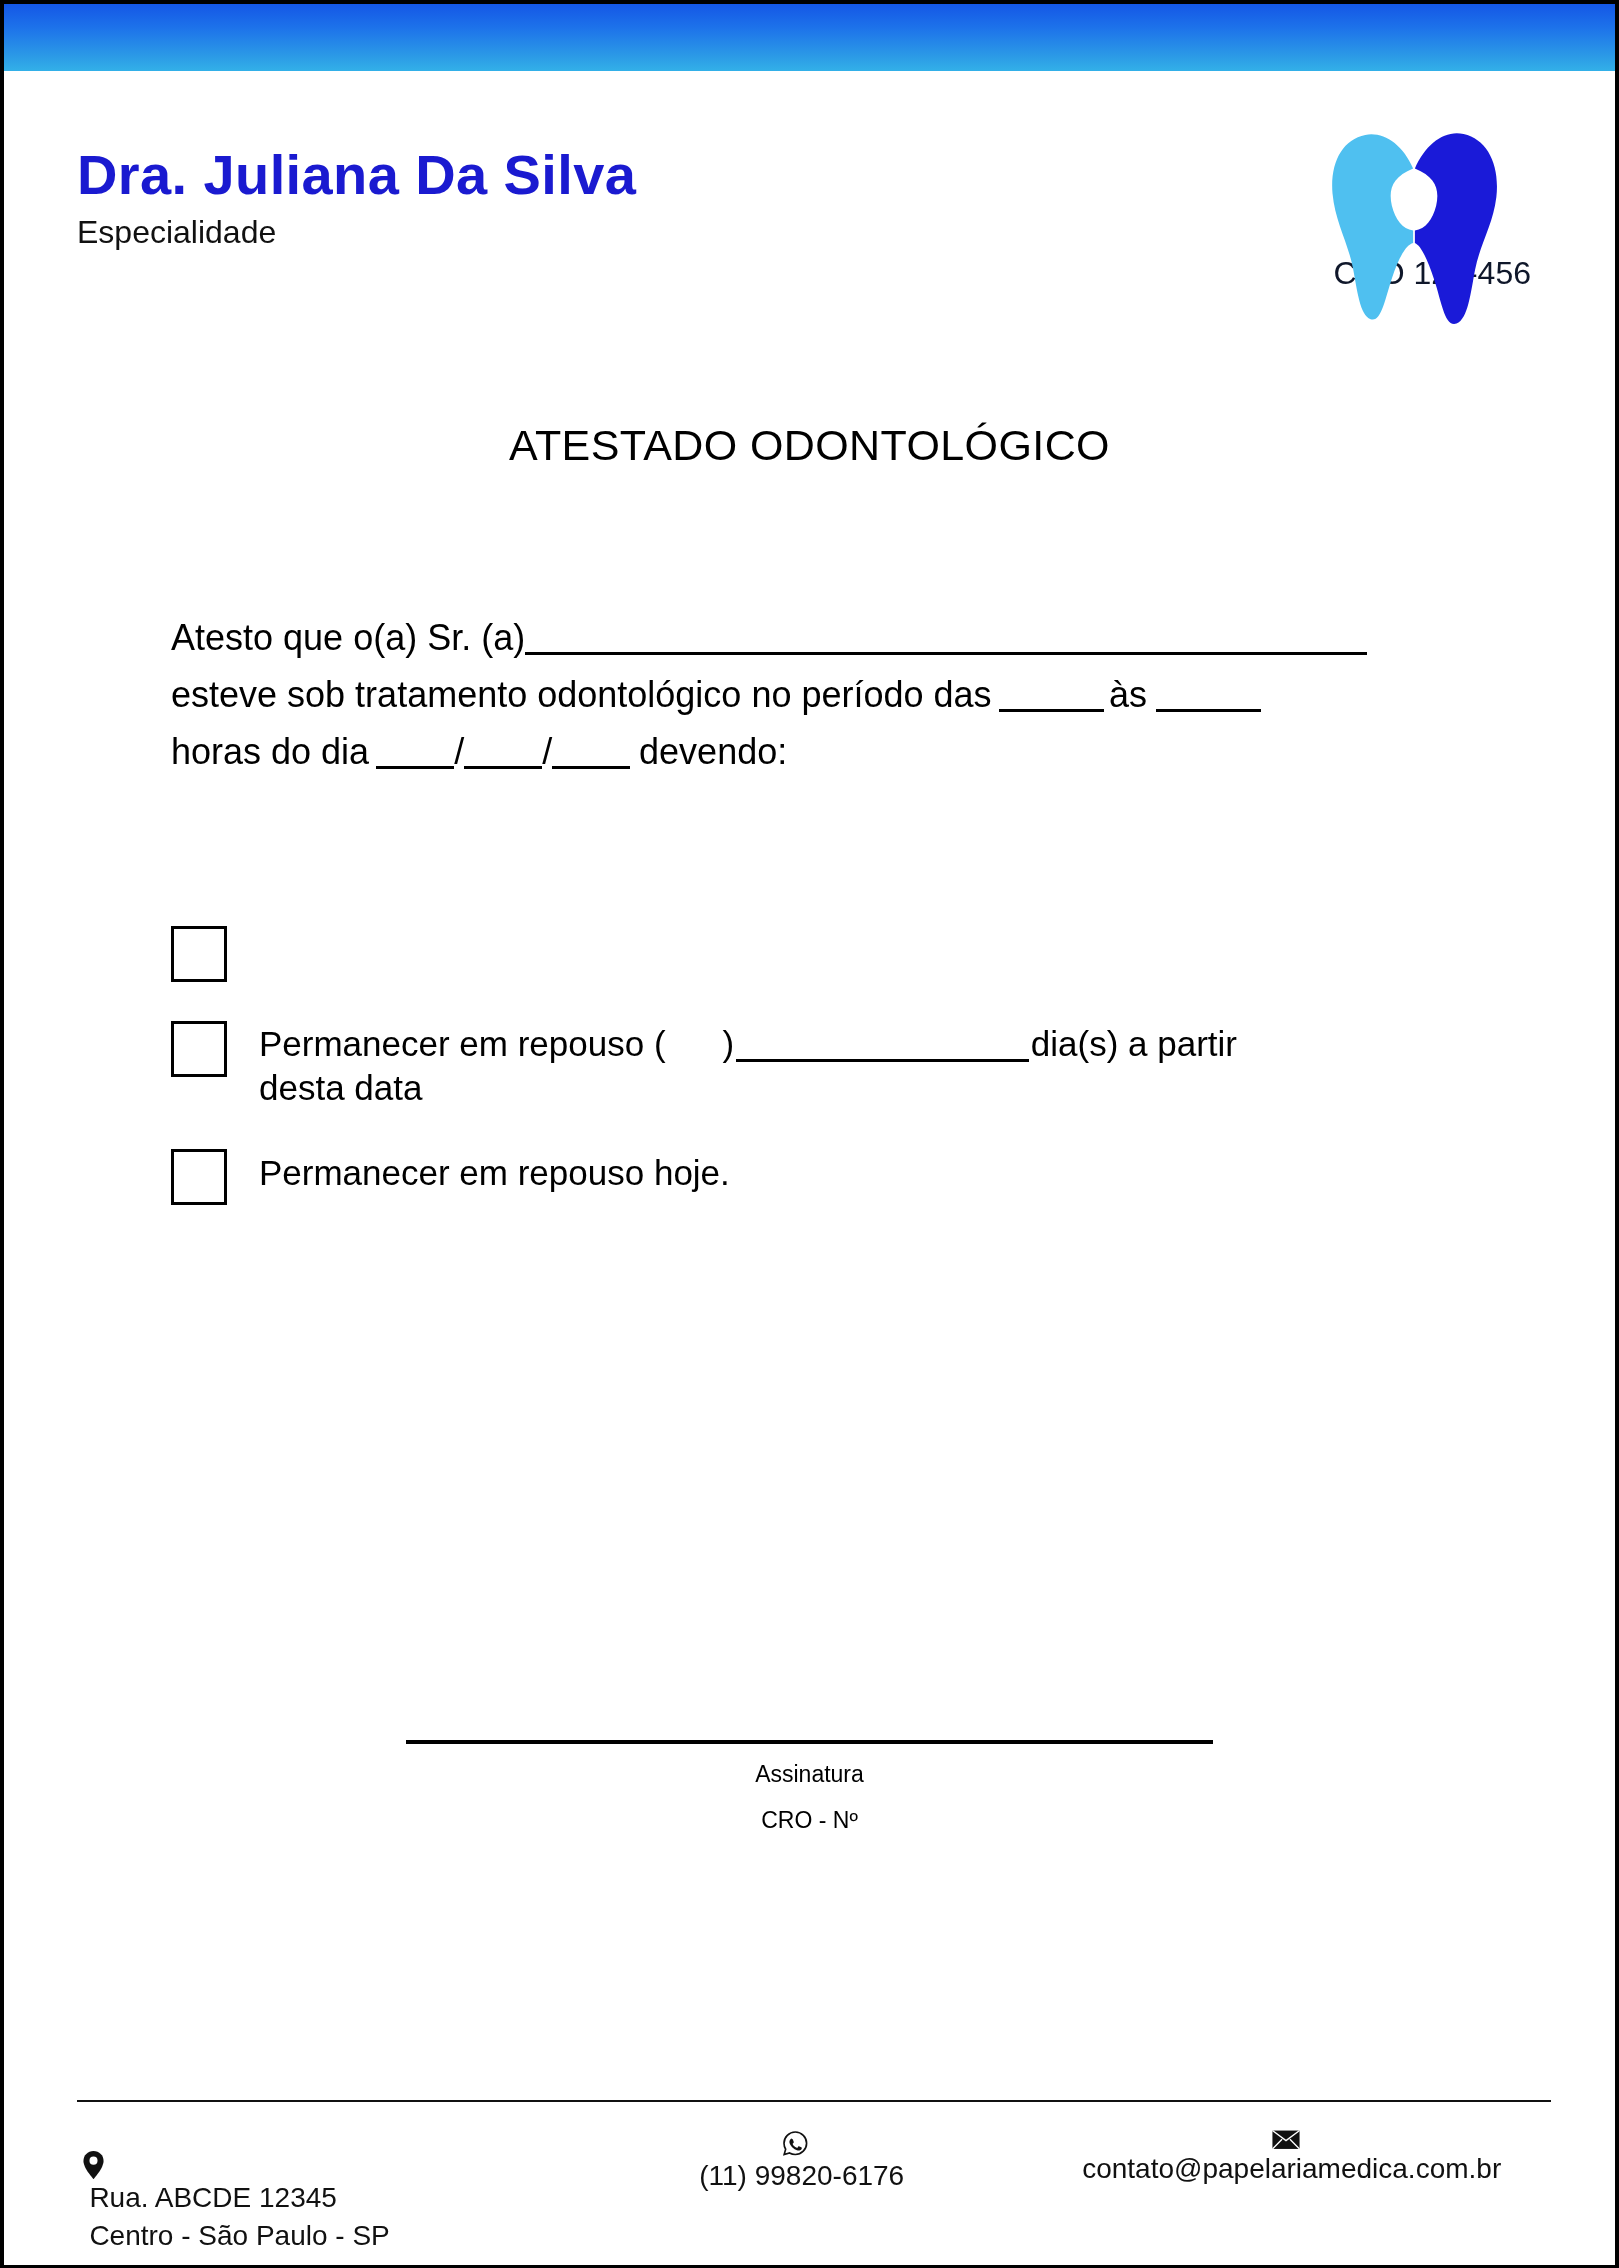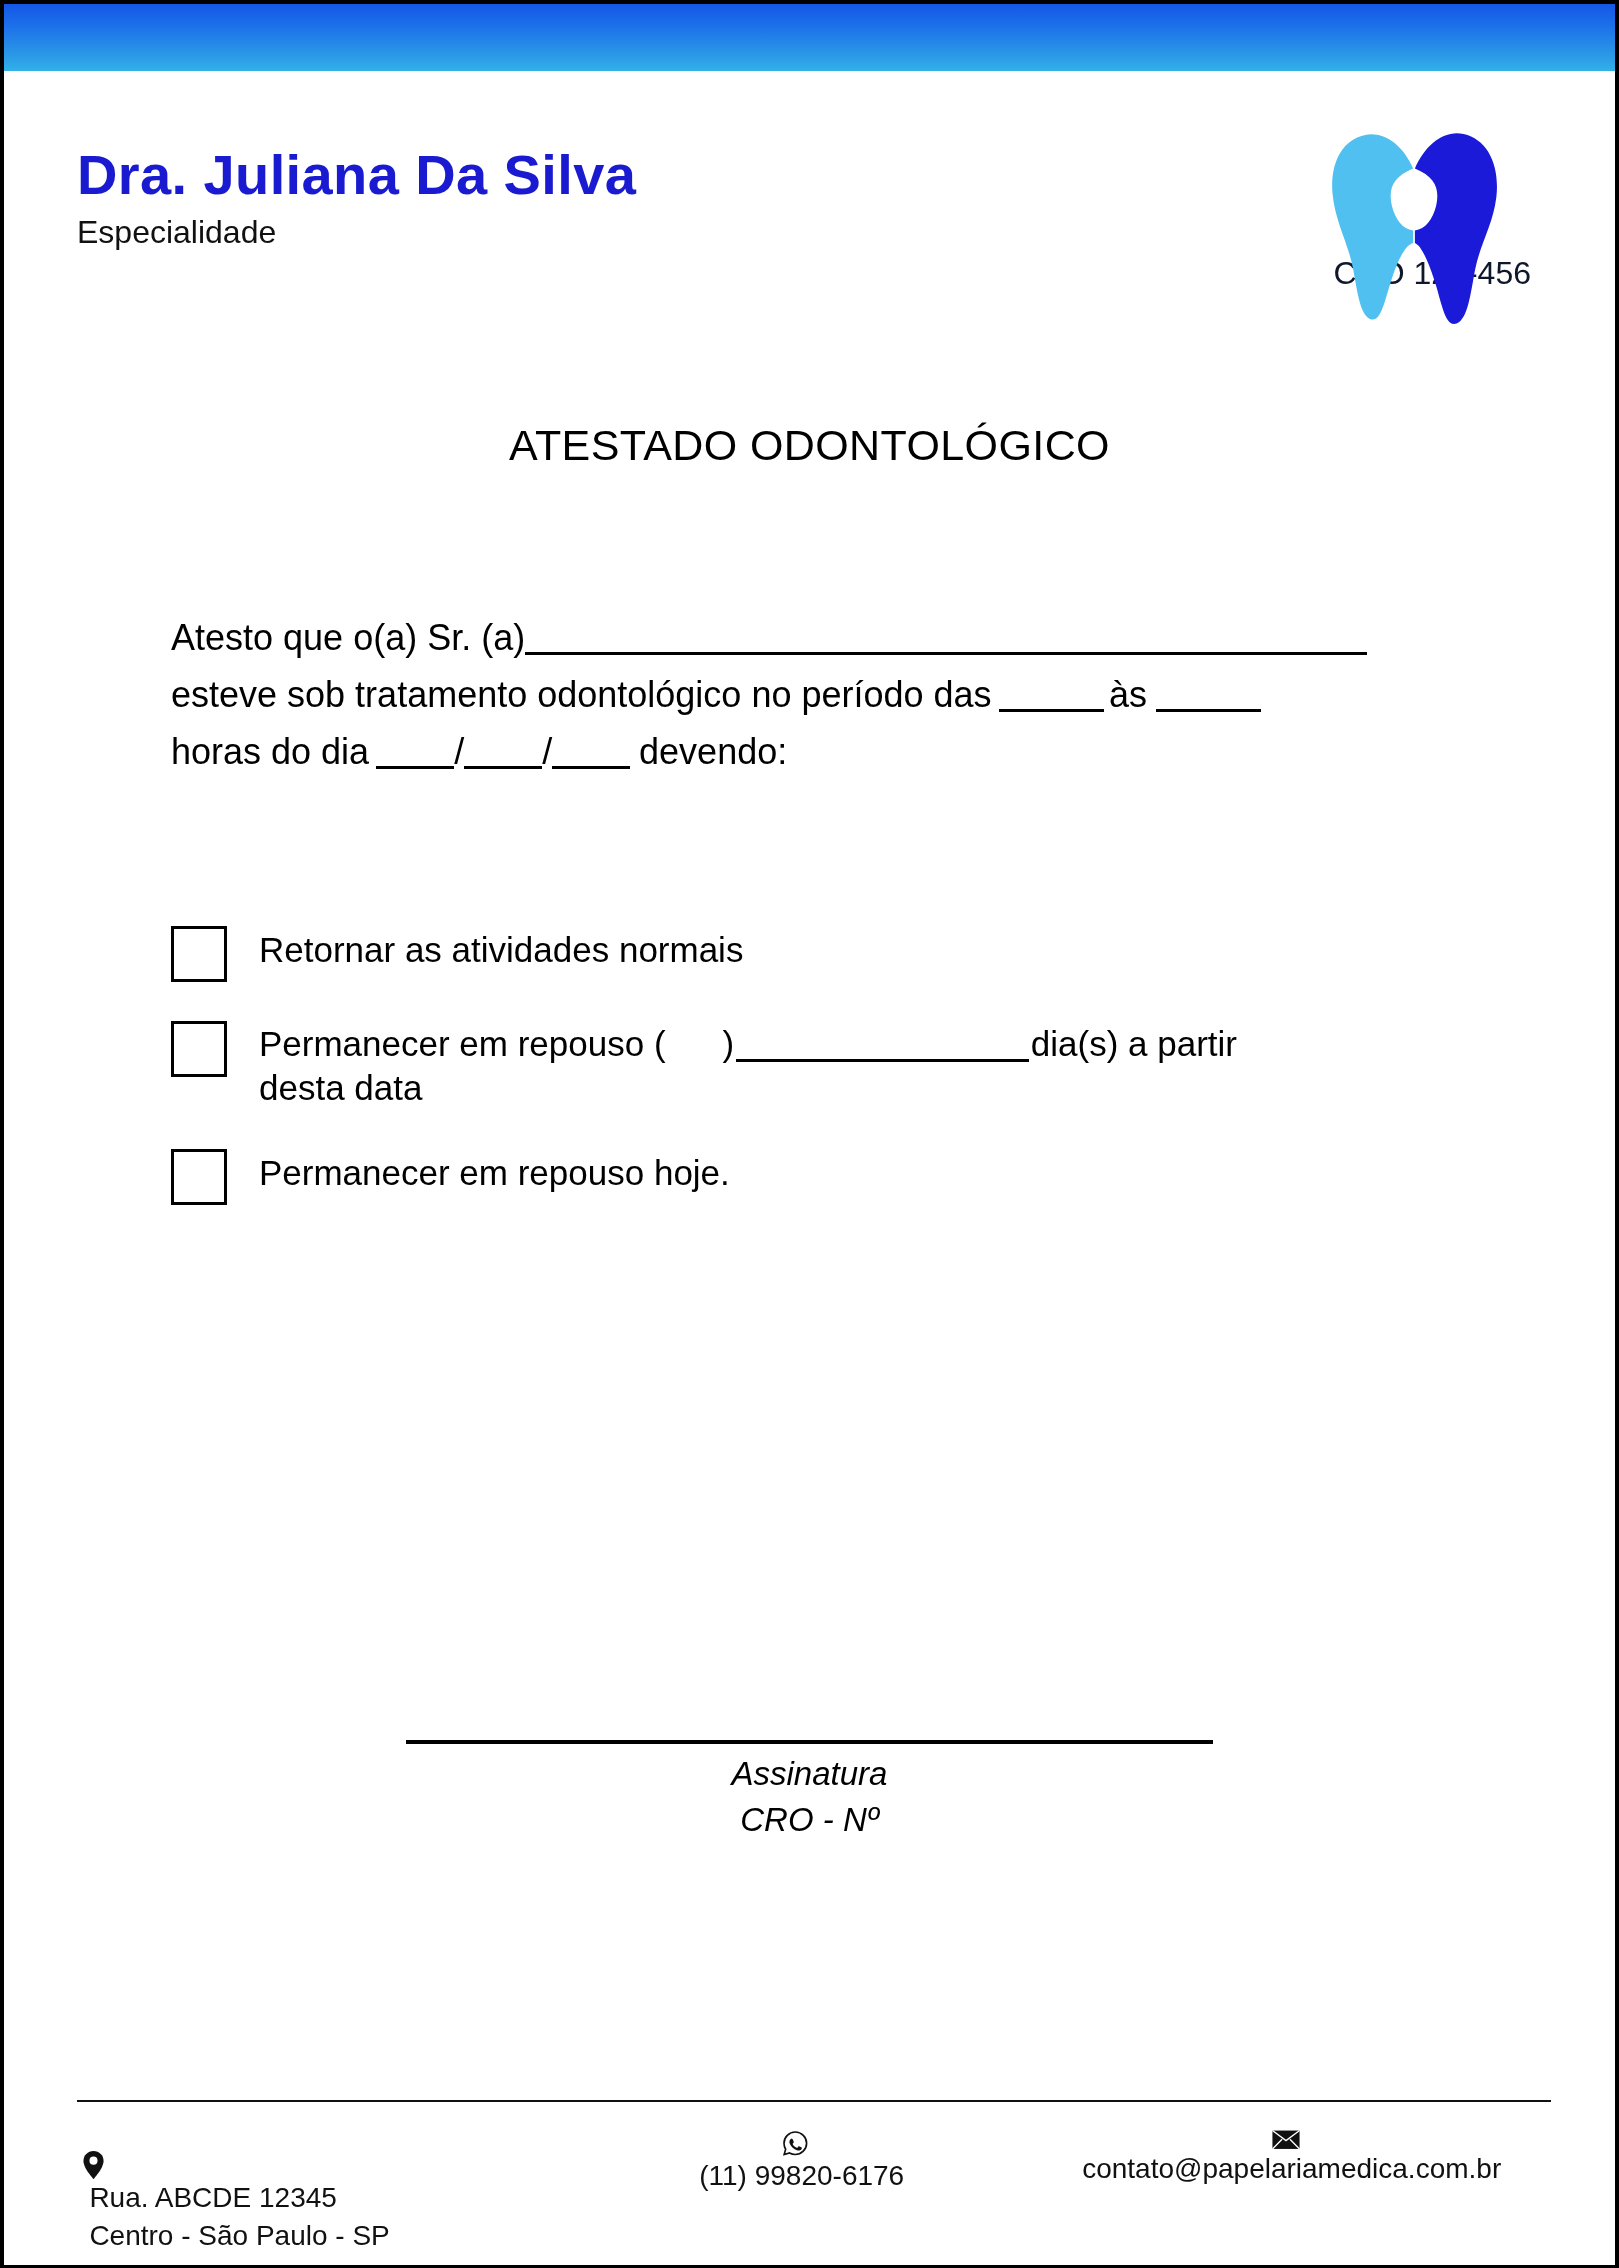--- a/index.html
+++ b/index.html
@@ -159,24 +159,23 @@
     top: 1736px;
     text-align: center;
   }
   .sig-line {
     width: 807px;
     height: 0;
     border-top: 4.4px solid #000000;
     margin: 0 auto 7px auto;
   }
   .sig-text {
-    font-size: 33px;
+    font-size: 23px;
     color: #000000;
     line-height: 46px;
-    font-style: italic;
   }
   
   .footer-rule {
     position: absolute;
     left: 73px;
     top: 2096px;
     width: 1474px;
     height: 0;
     border-top: 2.7px solid #111111;
   }
@@ -241,21 +240,20 @@
     </div>
     <div class="body-line">
       <span>horas do dia</span><span class="blank b-day"></span><span>/</span><span class="blank b-mon"></span><span>/</span><span class="blank b-yr"></span><span>devendo:</span>
     </div>
   </div>
 
   <div class="options">
 
     <div class="option-row">
       <div class="checkbox"></div>
-      <div class="option-label">Retornar as atividades normais</div>
     </div>
 
     <div class="option-row">
       <div class="checkbox"></div>
       <div class="option-label">
         <span>Permanecer em repouso (</span><span class="gap-paren"></span><span>)</span><span class="blank b-days"></span><span>dia(s) a partir</span><br>
         <span>desta data</span>
       </div>
     </div>
 

